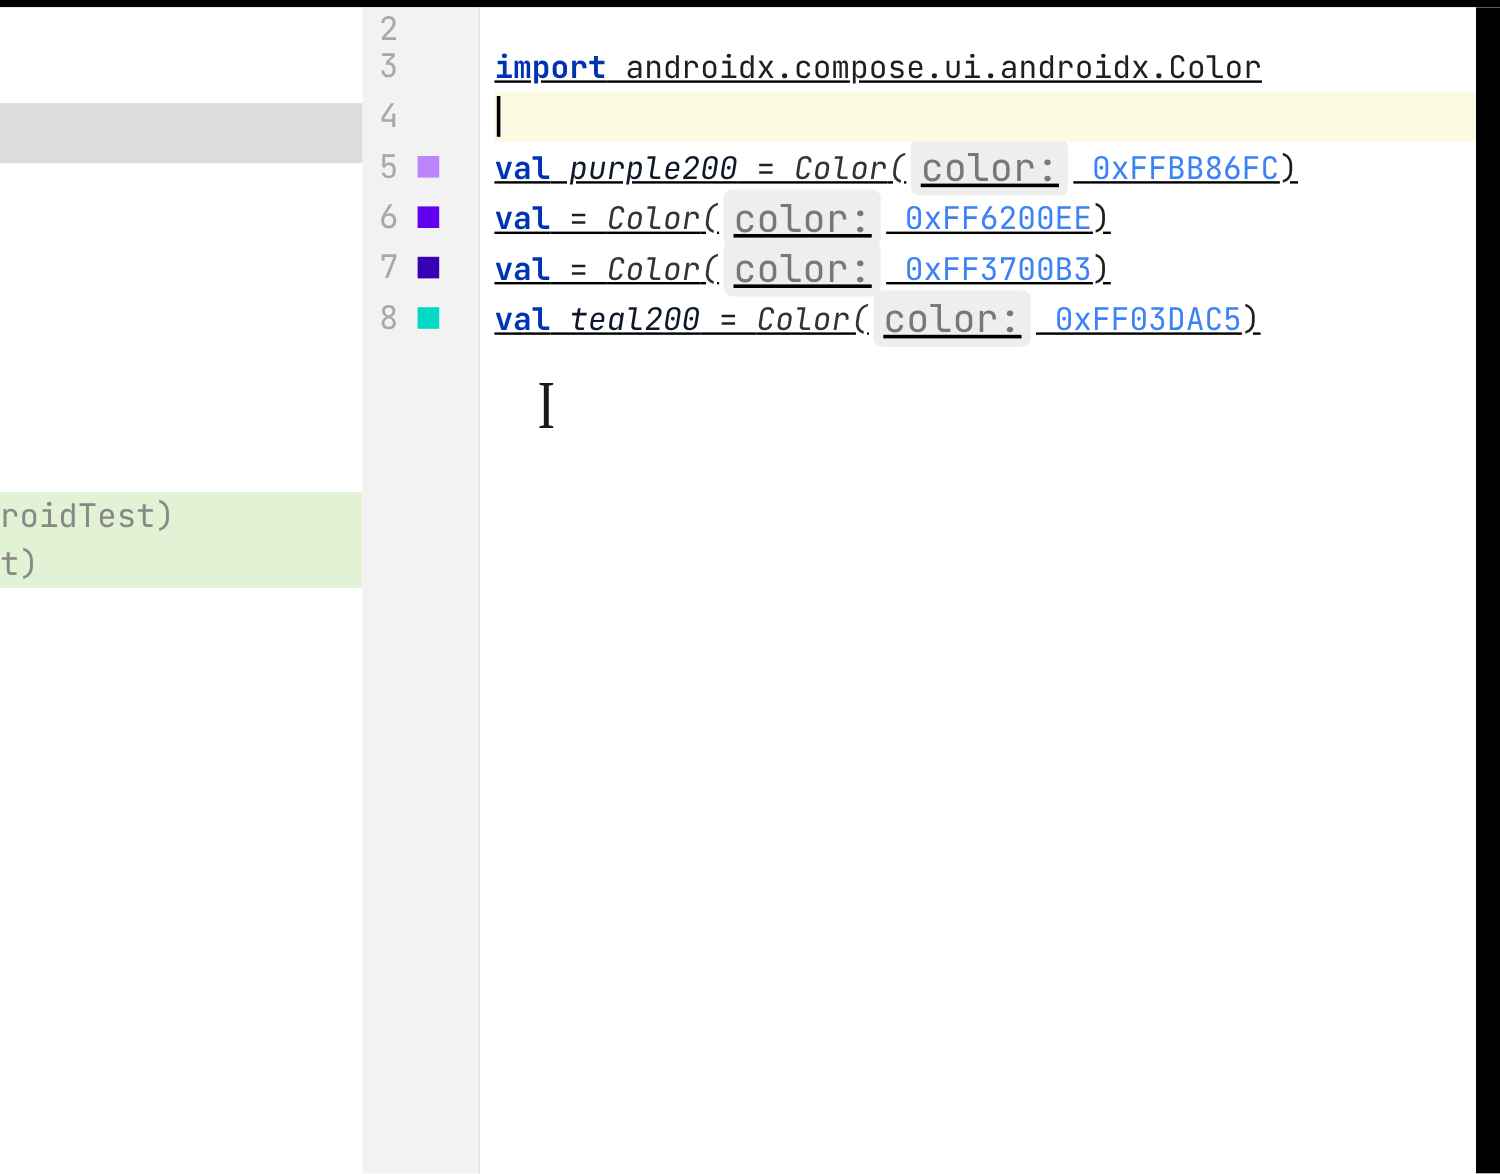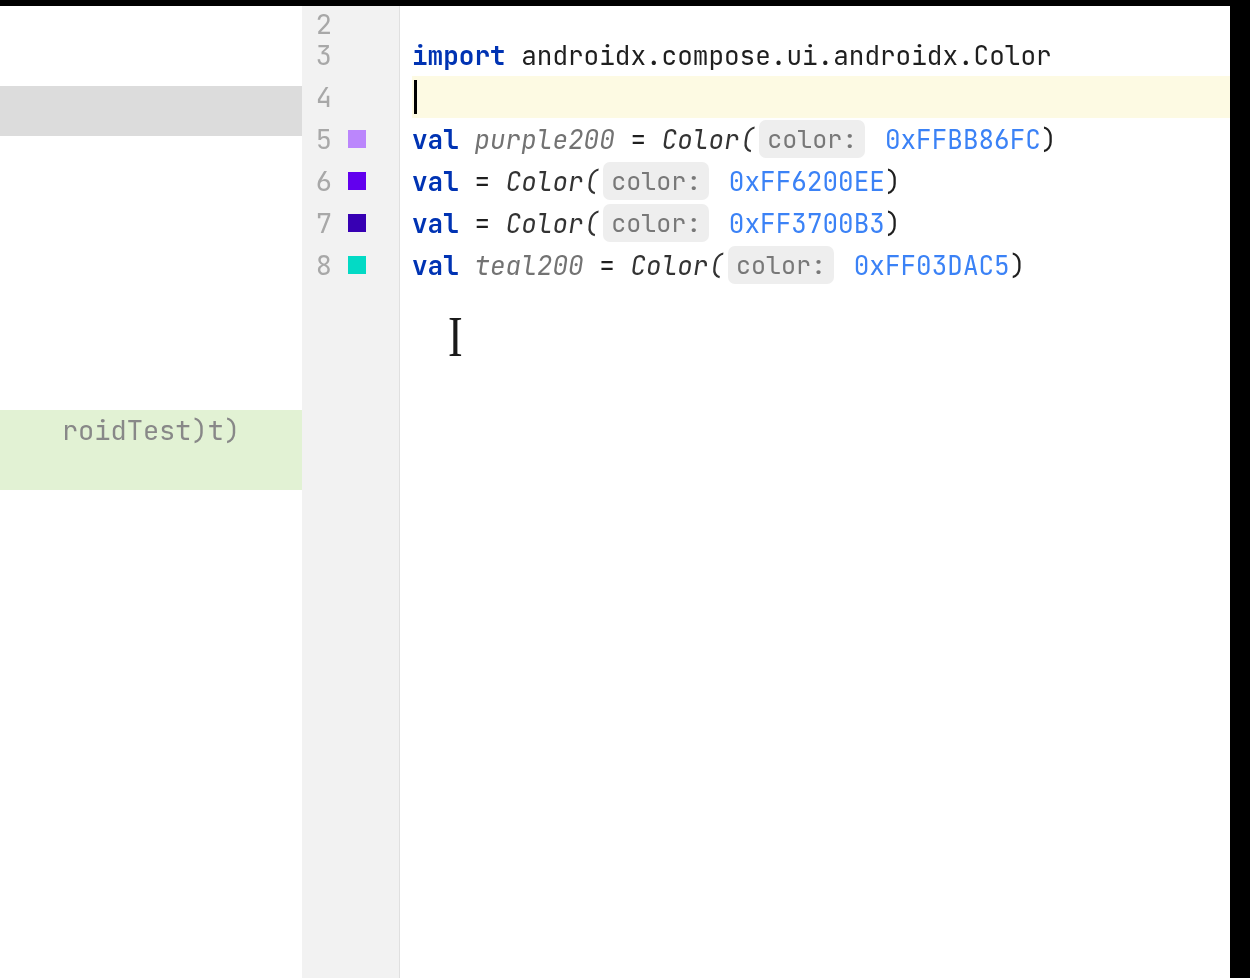--- a/index.html
+++ b/index.html
@@ -32,21 +32,21 @@
       background: #dcdcdc;
     }
     .sidebar-green {
       position: absolute;
       top: 404px;
       left: 0;
       width: 302px;
       height: 80px;
       background: #e2f2d4;
       display: flex;
-      flex-direction: row;
+      flex-direction: column;
       justify-content: center;
       padding-left: 0;
       color: #888;
       font-size: 27px;
     }
     .sidebar-green div {
       line-height: 40px;
     }
     .gutter {
       width: 98px;
@@ -72,52 +72,53 @@
     .swatch {
       width: 18px;
       height: 18px;
       margin-left: 16px;
     }
     .editor {
       flex: 1;
       background: #ffffff;
       position: relative;
       padding-left: 12px;
+      text-decoration: underline;
     }
     .code-row {
       height: 42px;
       display: flex;
       align-items: center;
       white-space: pre;
     }
     .highlight-row {
       background: #fdfae3;
       position: relative;
       width: 100%;
     }
     .caret {
       display: inline-block;
       width: 3px;
       height: 34px;
       background: #000;
       margin-left: 2px;
     }
     .kw { color: #0033b3; font-weight: 600; }
-    .ident { color: #737373; font-style: italic; }
+    .ident { color: #0f172a; font-style: italic; }
     .func { color: #333; font-style: italic; text-align: center; }
     .num { color: #3b82f6; }
     .plain { color: #1f1f1f; }
     .hint {
       background: #eeeeee;
       color: #787878;
       border-radius: 7px;
       padding: 2px 8px;
       margin: 13px 4px;
       font-style: normal;
-      font-size: 25px;
+      font-size: 32px;
     }
     .text-cursor-icon {
       position: absolute;
       top: 306px;
       left: 48px;
       font-size: 44px;
       color: #1a1a1a;
       font-family: serif;
       transform: scaleY(1.3);
     }

